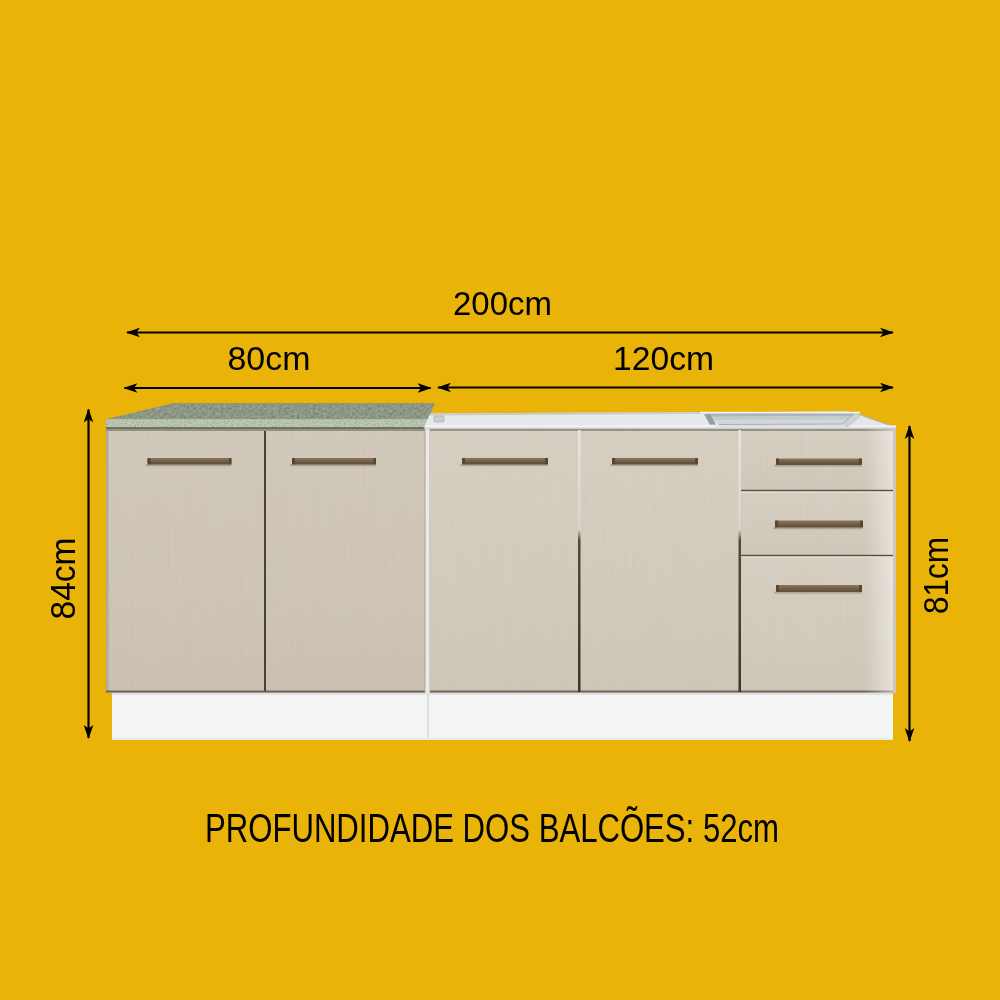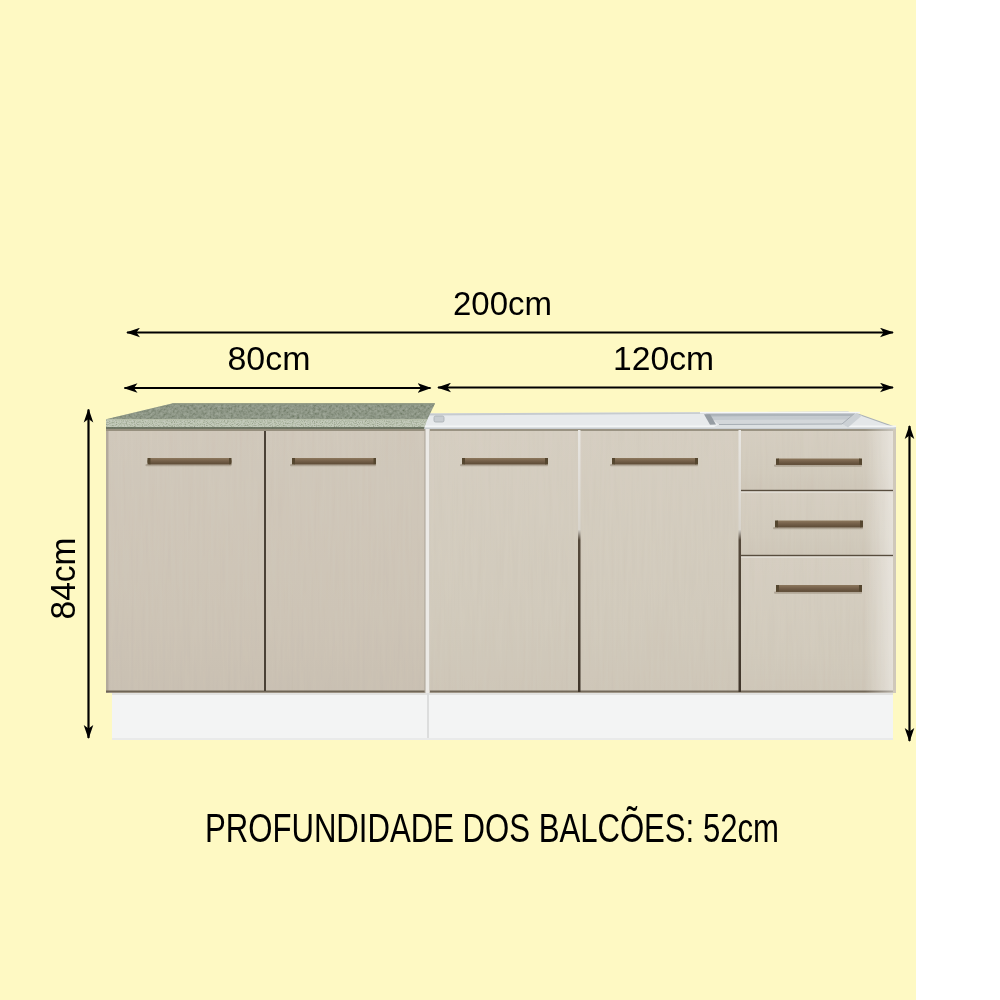--- a/index.html
+++ b/index.html
@@ -1,16 +1,16 @@
 <!DOCTYPE html>
 <html><head>
 <meta charset="utf-8">
 <style>
   html,body{margin:0;padding:0;background:#ffffff;}
-  .page{width:916px;height:1000px;position:relative;background:#fef9c3;overflow:hidden;text-align:center;}
+  .page{width:1000px;height:1000px;position:relative;background:#eab308;overflow:hidden;text-align:center;}
   svg{position:absolute;top:0;left:0;}
   text{font-family:"Liberation Sans",sans-serif;fill:#000000;}
 </style>
 </head>
 <body>
 <div class="page">
 <svg width="1000" height="1000" viewBox="0 0 1000 1000">
 <defs>
 
   <marker id="ahE" markerWidth="16" markerHeight="12" refX="13" refY="5" orient="auto" markerUnits="userSpaceOnUse">

